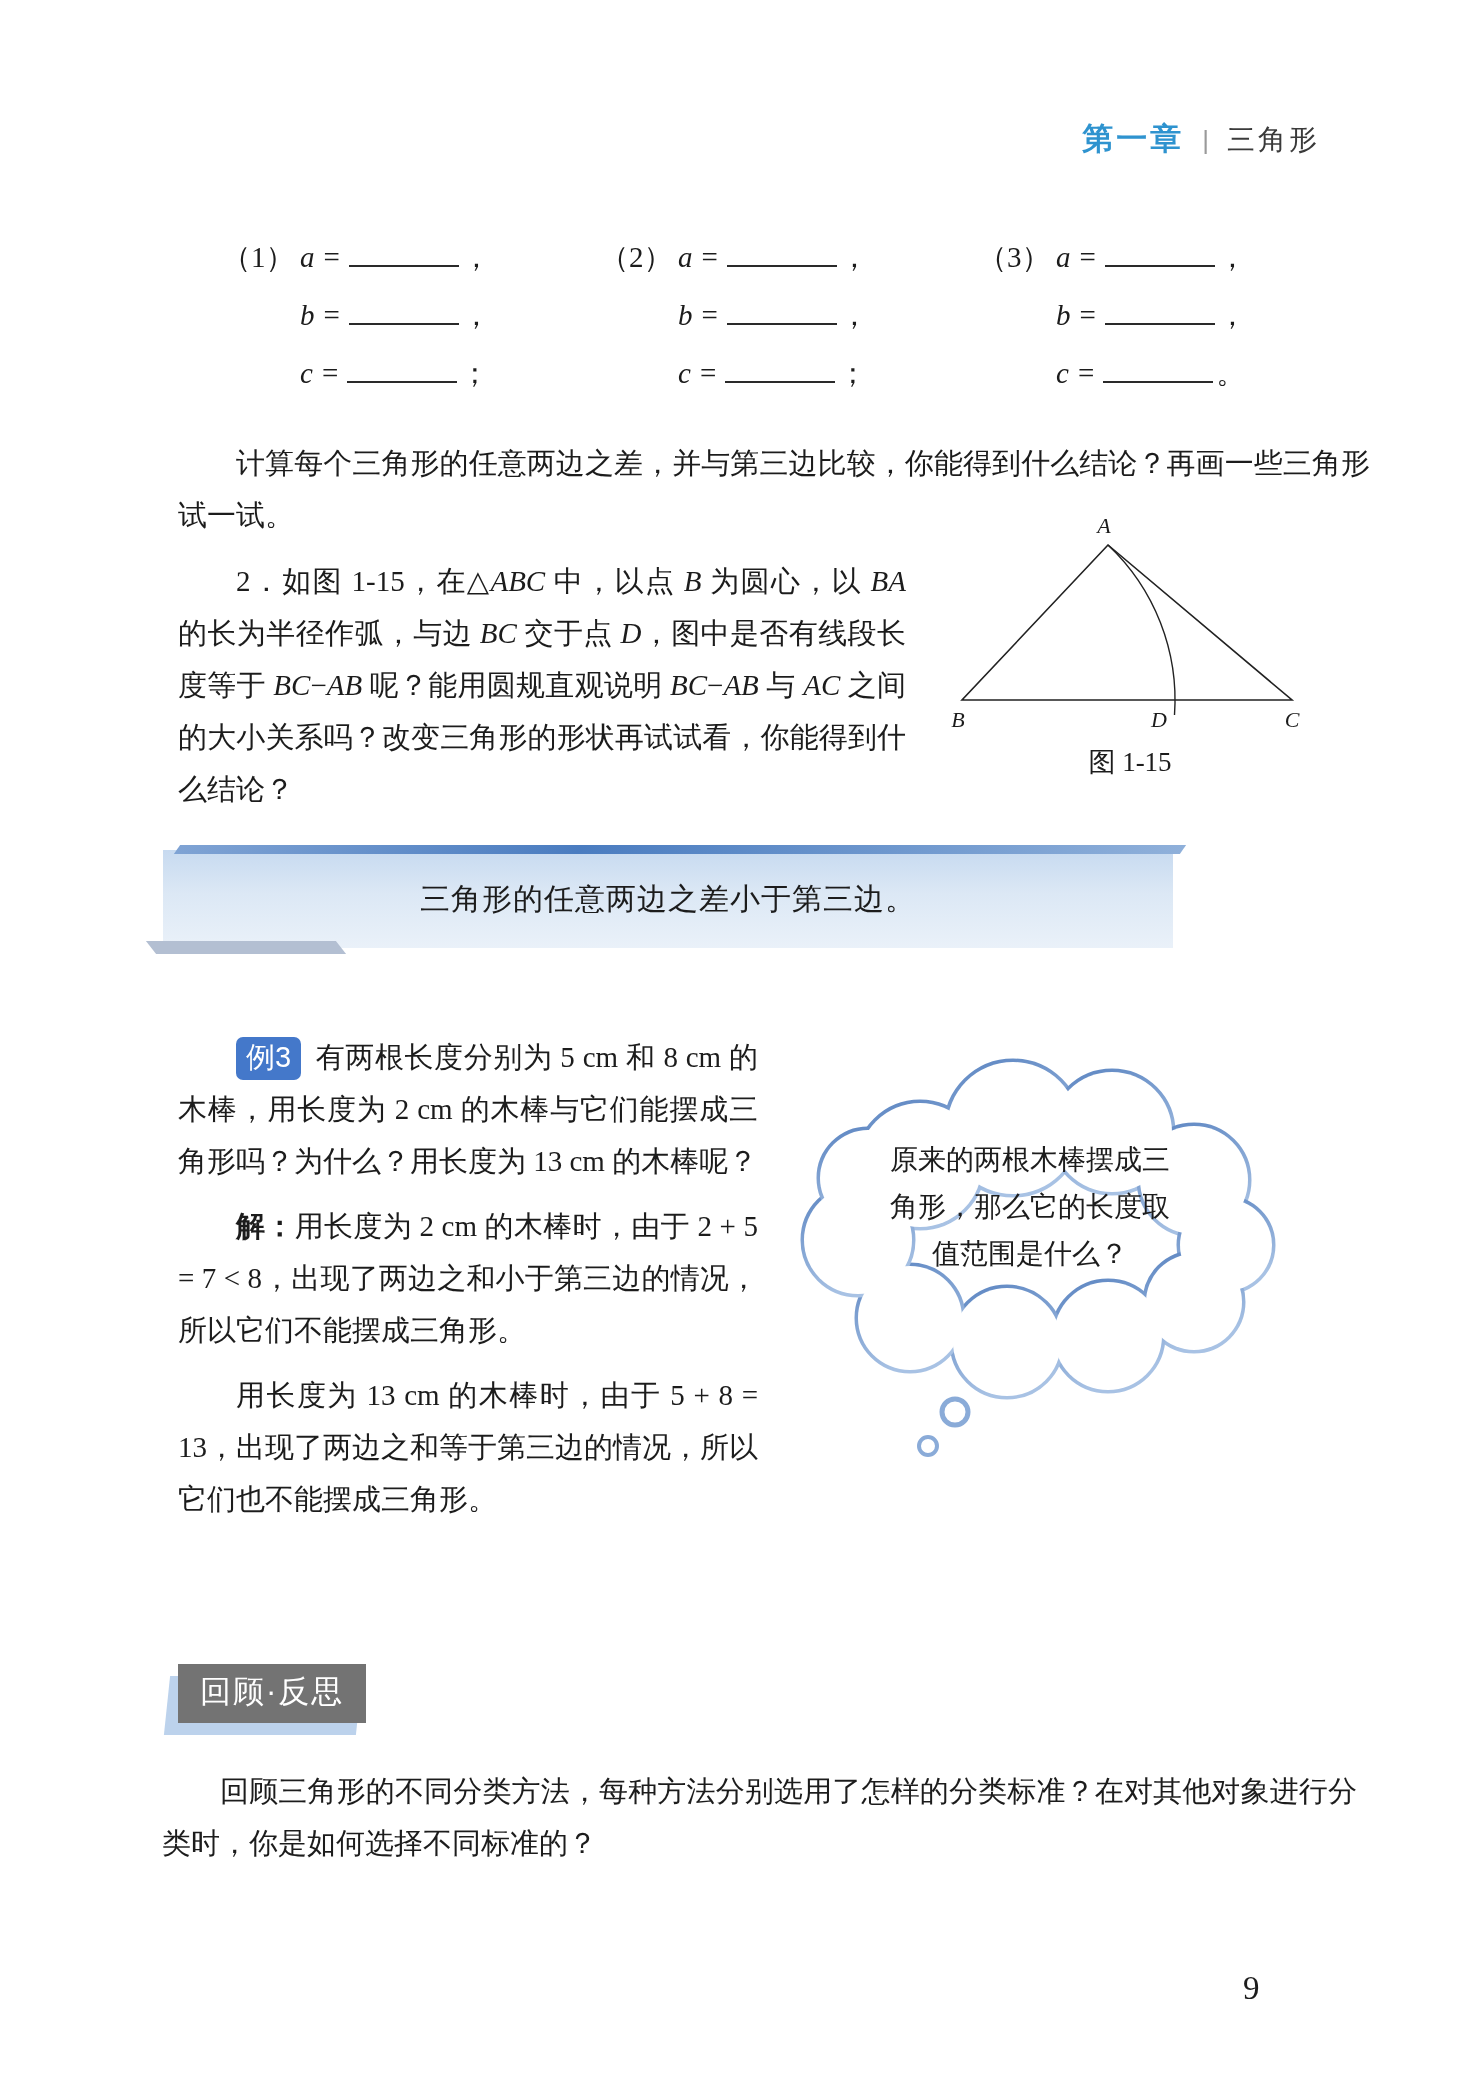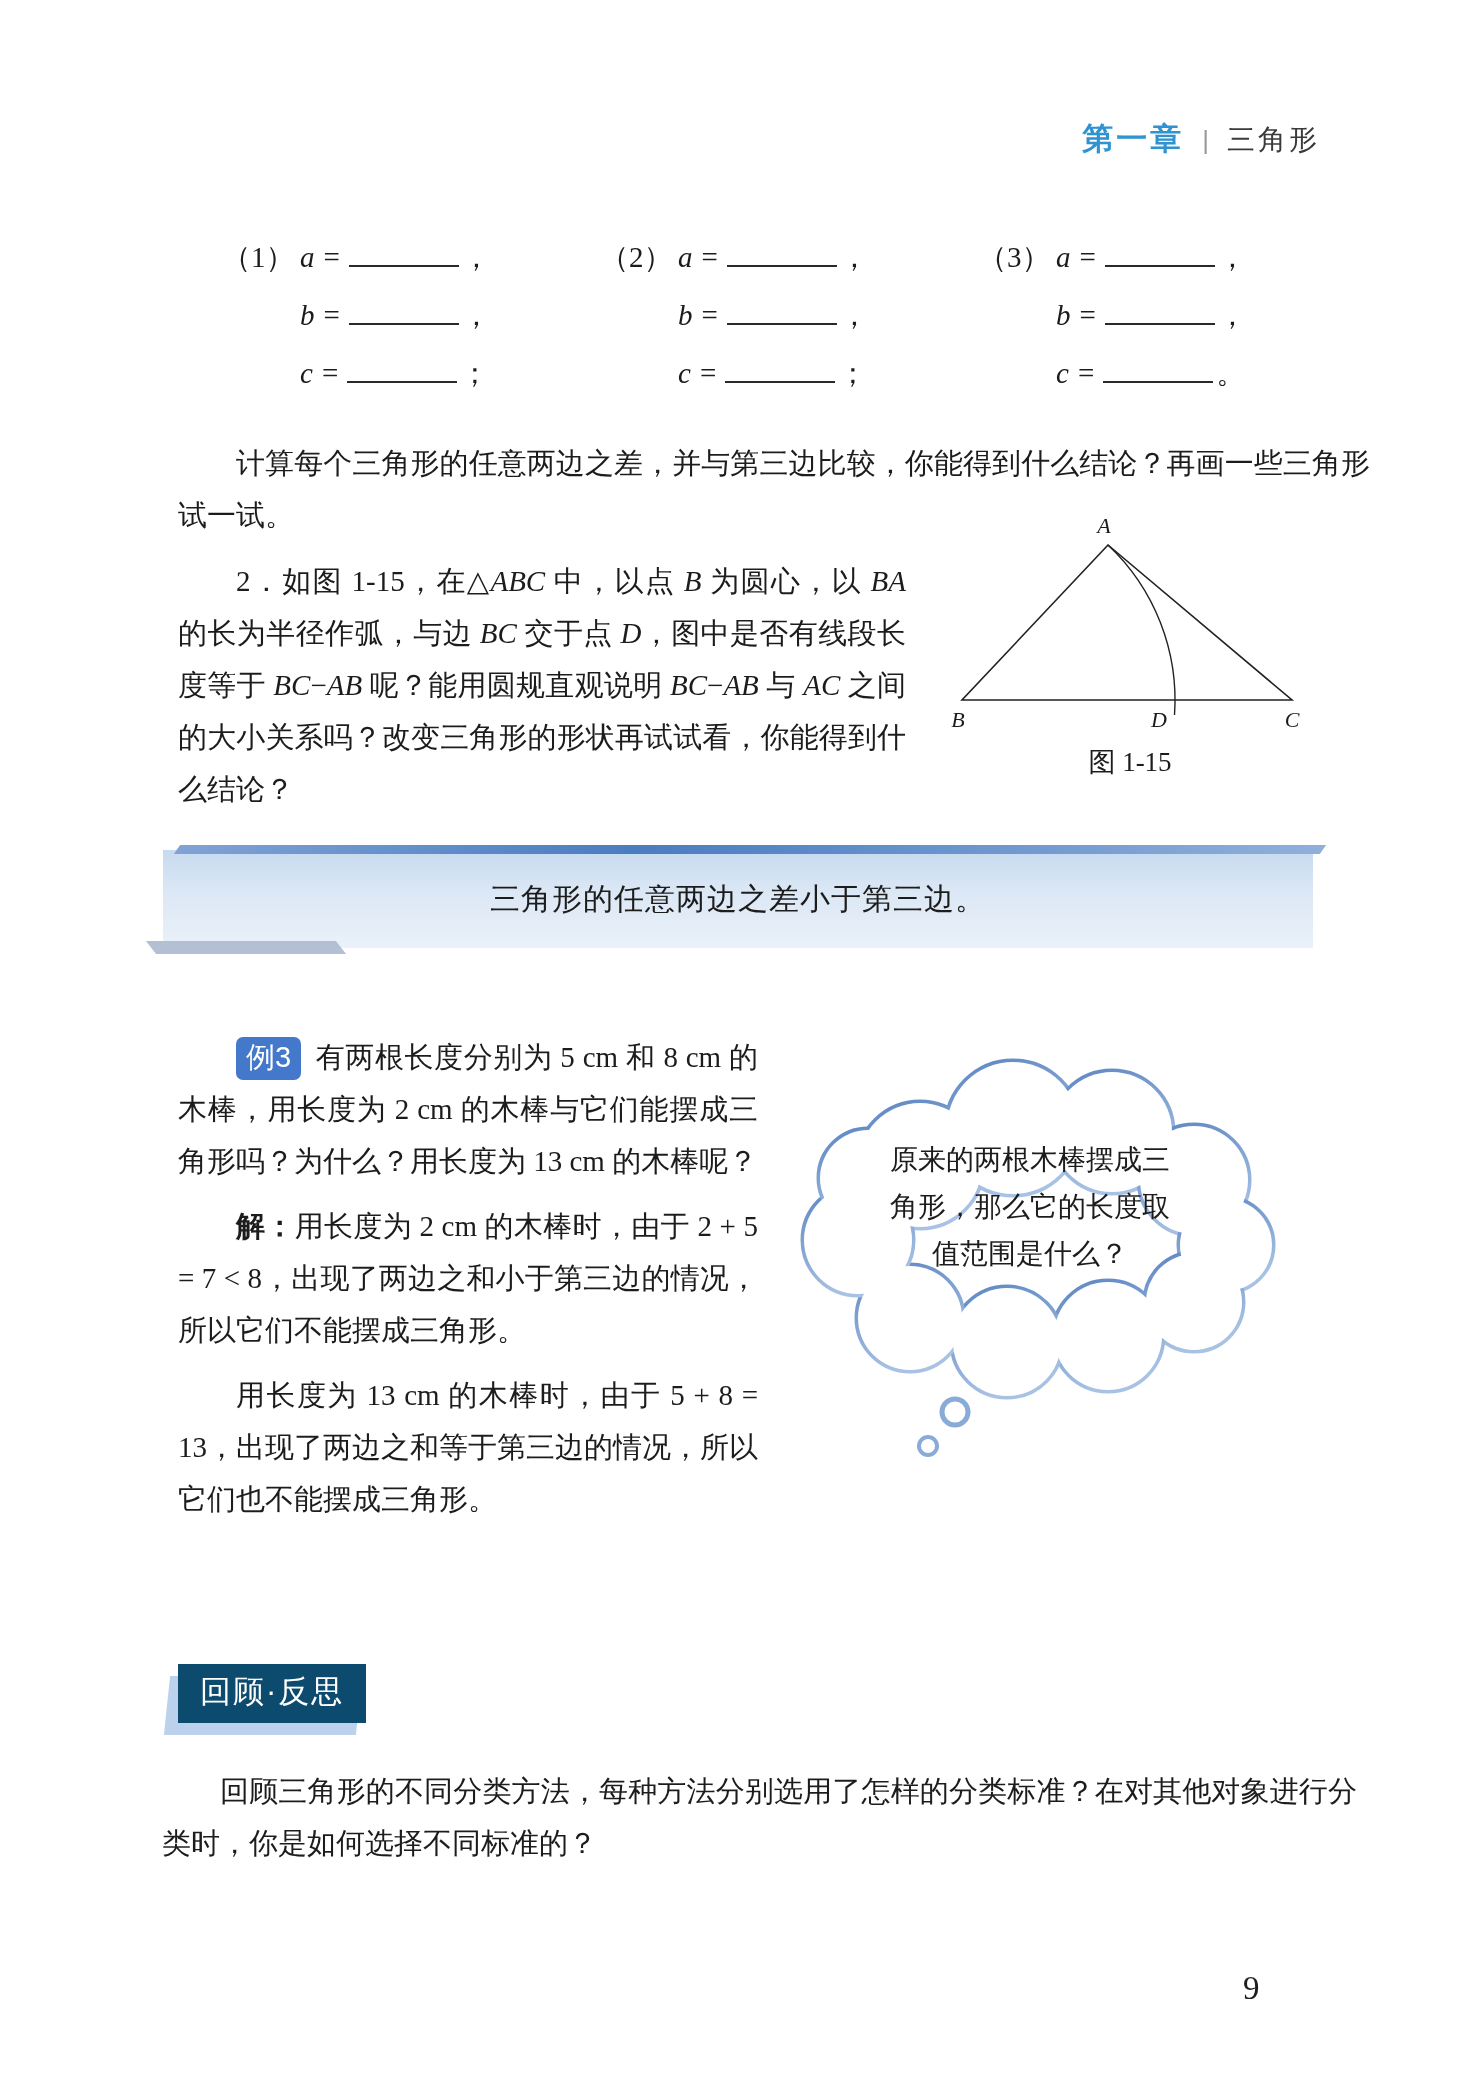--- a/index.html
+++ b/index.html
@@ -31,21 +31,21 @@
   .para1 { position:absolute; left:165px; top:424px; width:1192px; }
   .item2 { position:absolute; left:165px; top:542px; width:728px; }
   .para i { font-style:italic; font-family:"Liberation Serif",serif; }
 
   
   .figure { position:absolute; left:935px; top:515px; width:390px; text-align:center; }
   .fig-caption { font-size:27px; margin-top:0; }
   .fig-label { font-family:"Liberation Serif",serif; font-style:italic; font-size:22px; fill:#1c1c1c; }
 
   
-  .callout { position:absolute; left:163px; top:850px; width:1150px; height:98px; z-index:0;
+  .callout { position:absolute; left:163px; top:850px; width:1010px; height:98px; z-index:0;
              background:linear-gradient(180deg,#c7daf0 0%,#dce8f5 45%,#eaf1f9 100%);
              display:flex; align-items:center; justify-content:center; }
   .callout::before { content:""; position:absolute; top:-5px; left:14px; right:-10px; height:9px;
              background:linear-gradient(90deg,#7fa3d4,#4a7cc0 40%,#8fb0da); transform:skewX(-35deg); }
   .callout::after { content:""; position:absolute; left:-12px; bottom:-6px; width:190px; height:13px;
              background:#b3bfd2; transform:skewX(38deg); z-index:-1; }
   .callout-text { font-size:30px; letter-spacing:1px; }
 
   
   .example { position:absolute; left:165px; top:1018px; width:1195px; }
@@ -56,21 +56,21 @@
   .bold { font-weight:bold; }
 
   
   .cloud { position:absolute; left:770px; top:1040px; width:520px; height:430px; }
   .cloud svg { position:absolute; left:0; top:0; }
   .cloud-text { position:absolute; left:58px; top:96px; width:404px; text-align:center;
                 font-size:28px; line-height:47px; }
 
   
   .review-badge-wrap { position:absolute; left:178px; top:1664px; z-index:0; }
-  .review-badge { position:relative; display:inline-block; background:#0c4a6e; color:#ffffff;
+  .review-badge { position:relative; display:inline-block; background:#737373; color:#ffffff;
                   font-family:"Liberation Sans","DejaVu Sans",sans-serif; font-size:31px;
                   padding:7px 22px 10px; letter-spacing:2px; z-index:1; }
   .review-badge-shadow { position:absolute; left:-11px; top:12px; width:102%; height:100%;
                   background:#bcd2ec; transform:skewX(-6deg); z-index:-1; }
   .review-text { position:absolute; left:149px; top:1752px; width:1195px; }
 
   .page-number { position:absolute; left:1243px; top:1970px; font-size:33px; }
 </style>
 </head>
 <body>

